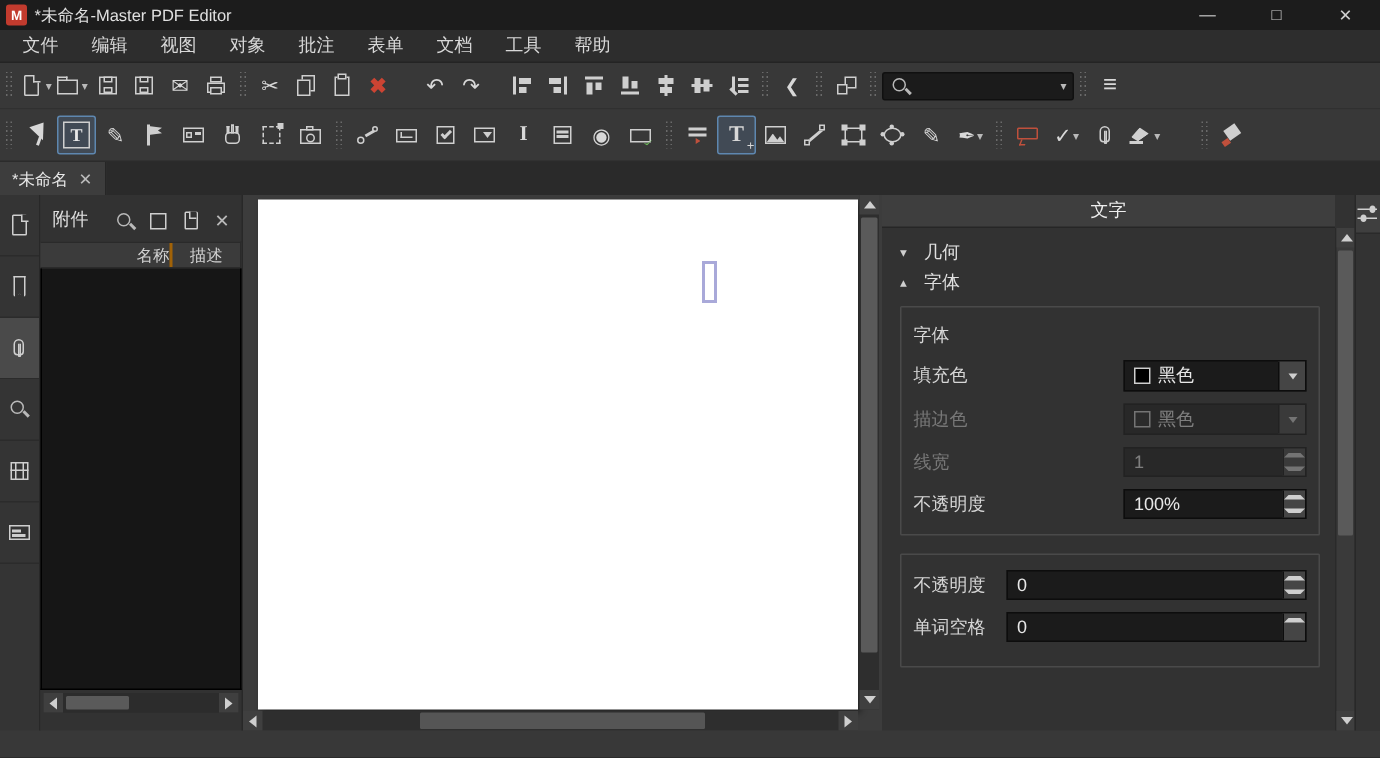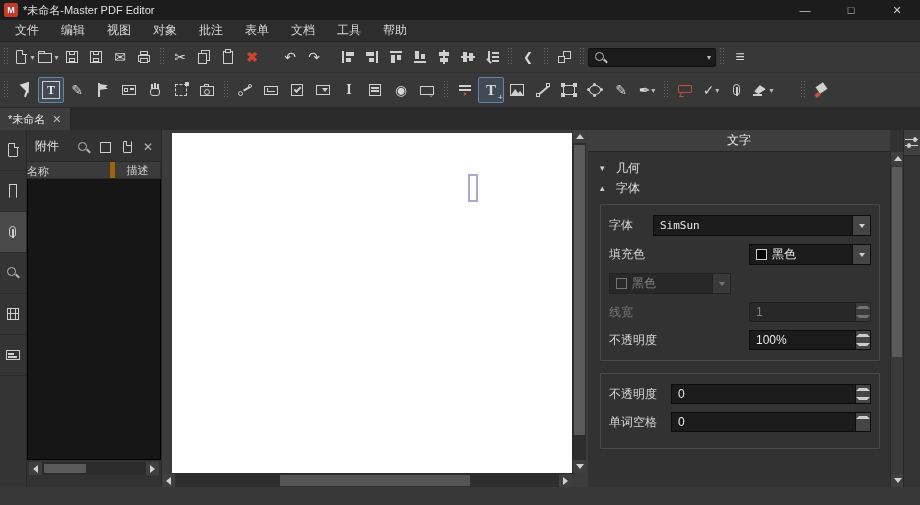--- a/index.html
+++ b/index.html
@@ -154,21 +154,21 @@
 
   #sidebar { width:27px; background:#343434; border-right:1px solid #282828; display:flex; flex-direction:column; }
   .sbbtn { height:41px; display:flex; align-items:center; justify-content:center; border-bottom:1px solid #2b2b2b; }
   .sbbtn.sel { background:#4a4a4a; }
 
   #leftpanel { width:135px; background:#323232; border-right:1px solid #282828; display:flex; flex-direction:column; }
   .lp-head { display:flex; align-items:center; padding:8px 6px 6px 8px; gap:8px; }
   .lp-title { font-size:12px; color:#e0e0e0; margin-right:auto; }
   .lp-ic { width:14px; height:14px; display:flex; align-items:center; justify-content:center; color:#b9b9b9; }
   .lp-thead { height:18px; background:#3b3b3b; border:1px solid #2a2a2a; border-left:0; display:flex; align-items:center; font-size:11px; color:#d0d0d0; overflow:hidden; }
-  .lp-col1 { width:88px; text-align:left; border-right:5px solid #a16207; height:100%; line-height:18px; }
+  .lp-col1 { width:88px; text-align:right; border-right:2px solid #a16207; height:100%; line-height:18px; }
   .lp-col2 { flex:1; text-align:center; white-space:nowrap; }
   .lp-list { flex:1; background:#161616; border:1px solid #000; border-top:0; margin:0; }
   .lp-hscroll { height:13px; margin:2px 2px 12px 2px; background:#2c2c2c; display:flex; align-items:center; }
   .scroll-btn { width:13px; height:13px; display:flex; align-items:center; justify-content:center; background:#3f3f3f; }
   .tri { width:0; height:0; }
   .tri.l { border-top:4px solid transparent; border-bottom:4px solid transparent; border-right:5px solid #cfcfcf; }
   .tri.r { border-top:4px solid transparent; border-bottom:4px solid transparent; border-left:5px solid #cfcfcf; }
   .tri.u { border-left:4px solid transparent; border-right:4px solid transparent; border-bottom:5px solid #cfcfcf; }
   .tri.d { border-left:4px solid transparent; border-right:4px solid transparent; border-top:5px solid #cfcfcf; }
   .lp-track { flex:1; height:13px; position:relative; background:#2c2c2c; }
@@ -702,38 +702,33 @@
             <span>几何</span>
           </div>
           <div class="sectionrow">
             <span class="secarrow">▴</span>
             <span>字体</span>
           </div>
 
           <div class="groupbox">
             <div class="frow">
               <span class="flabel" style="width:44px">字体</span>
-              <span class="combo" style="flex:1">
-                <span class="val mono">SimSun</span>
-                <span class="cbtn">
-                    <span class="tri d"></span>
-                  </span>
-              </span>
             </div>
             <div class="frow">
               <span class="flabel" style="flex:1">填充色</span>
               <span class="combo" style="width:122px">
                 <span class="swatch"></span>
                 <span class="val" style="padding-left:0">黑色</span>
                 <span class="cbtn">
                     <span class="tri d"></span>
                   </span>
               </span>
             </div>
             <div class="frow">
+              <span class="flabel dis" style="flex:1">描边色</span>
               <span class="combo dis" style="width:122px">
                 <span class="swatch" style="background:#222"></span>
                 <span class="val" style="padding-left:0">黑色</span>
                 <span class="cbtn">
                     <span class="tri d"></span>
                   </span>
               </span>
             </div>
             <div class="frow">
               <span class="flabel dis" style="flex:1">线宽</span>

